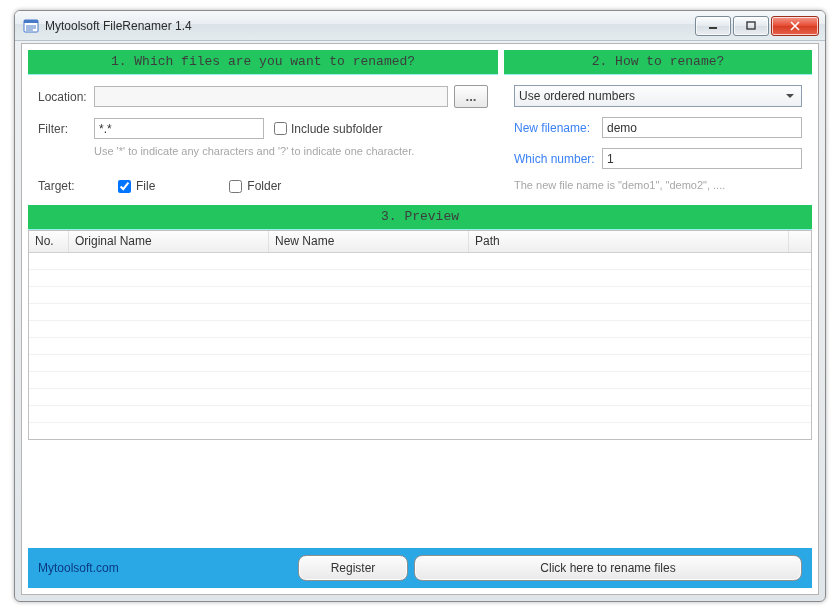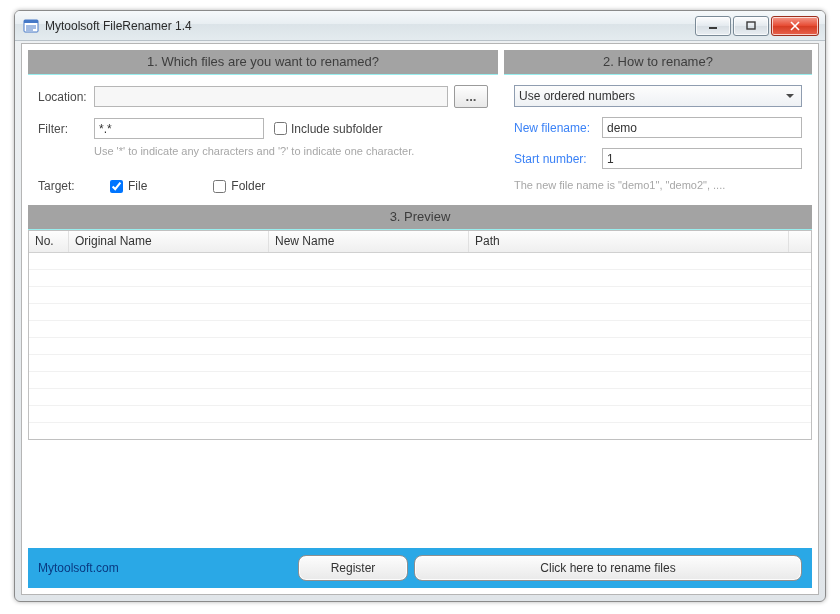--- a/index.html
+++ b/index.html
@@ -60,25 +60,25 @@
     background:#ffffff;
     border:1px solid #b5b5b5;
   }
 
   
   .top-row { display:flex; padding:6px 6px 0 6px; gap:6px; }
   .panel1 { flex: 0 0 470px; }
   .panel2 { flex: 1; }
 
   .section-header {
-    background:#a3a3a3;
+    background:#22c55e;
     color:#3d3d3d;
     text-align:center;
     padding:4px 0 5px 0;
-    font-family: Liberation Sans, sans-serif;
+    font-family: Liberation Mono, monospace;
     font-size:13px;
     border-bottom:1px solid #9ee;
   }
 
   .form-area { padding:10px 10px 6px 10px; font-size:12px; color:#444; }
   .row { display:flex; align-items:center; margin-bottom:10px; }
   .lbl { width:56px; color:#4a4a4a; }
   .input {
     height:21px; border:1px solid #b6b6b6; background:#fff;
     padding:0 4px; font-size:12px; color:#333;
@@ -88,21 +88,21 @@
     width:34px; height:23px; margin-left:6px;
     border:1px solid #9a9a9a; border-radius:2px;
     background:linear-gradient(#fefefe,#e8e8e8);
     font-weight:bold; color:#555;
   }
   .filter-input { width:170px; }
   .chk { display:inline-flex; align-items:center; margin-left:10px; }
   .chk input { margin:0 4px 0 0; }
   .hint { color:#a7a7a7; font-size:11px; margin-left:56px; margin-top:-4px; margin-bottom:22px; }
   .target-row { display:flex; align-items:center; }
-  .target-chk { display:inline-flex; align-items:center; margin-left:16px; margin-right:50px; }
+  .target-chk { display:inline-flex; align-items:center; margin-left:24px; margin-right:50px; }
   .target-chk input { margin:0 5px 0 0; }
 
   .select {
     width:100%; height:22px;
     border:1px solid #8f9db0;
     background:linear-gradient(#fdfdfd,#eef1f4);
     font-size:12px; color:#333; padding:0 4px;
     appearance:none; -webkit-appearance:none;
     position:relative;
   }
@@ -240,21 +240,21 @@
               <select class="select">
                 <option>Use ordered numbers</option>
               </select>
             </div>
           </div>
           <div class="row">
             <span class="lbl2">New filename:</span>
             <input class="input wide" value="demo" style="">
           </div>
           <div class="row">
-            <span class="lbl2">Start number:</span>
+            <span class="lbl2">Which number:</span>
             <input class="input wide" value="1" style="">
           </div>
           <div class="hint2">The new file name is "demo1", "demo2", ....</div>
         </div>
       </div>
     </div>
 
     <div class="preview-wrap">
       <div class="section-header">3. Preview</div>
       <div class="preview-body">

